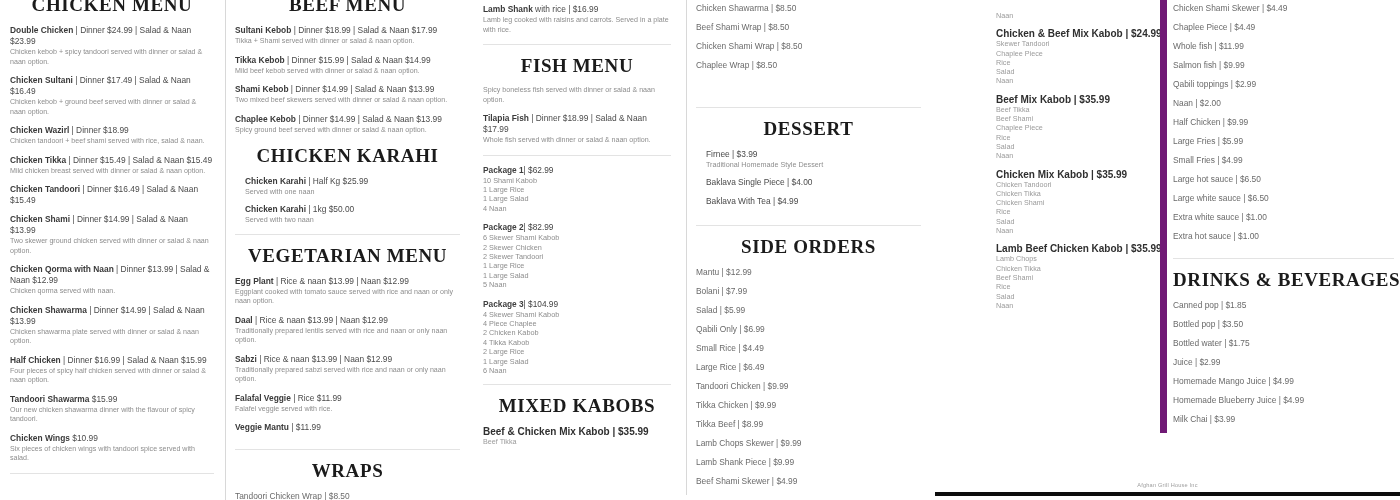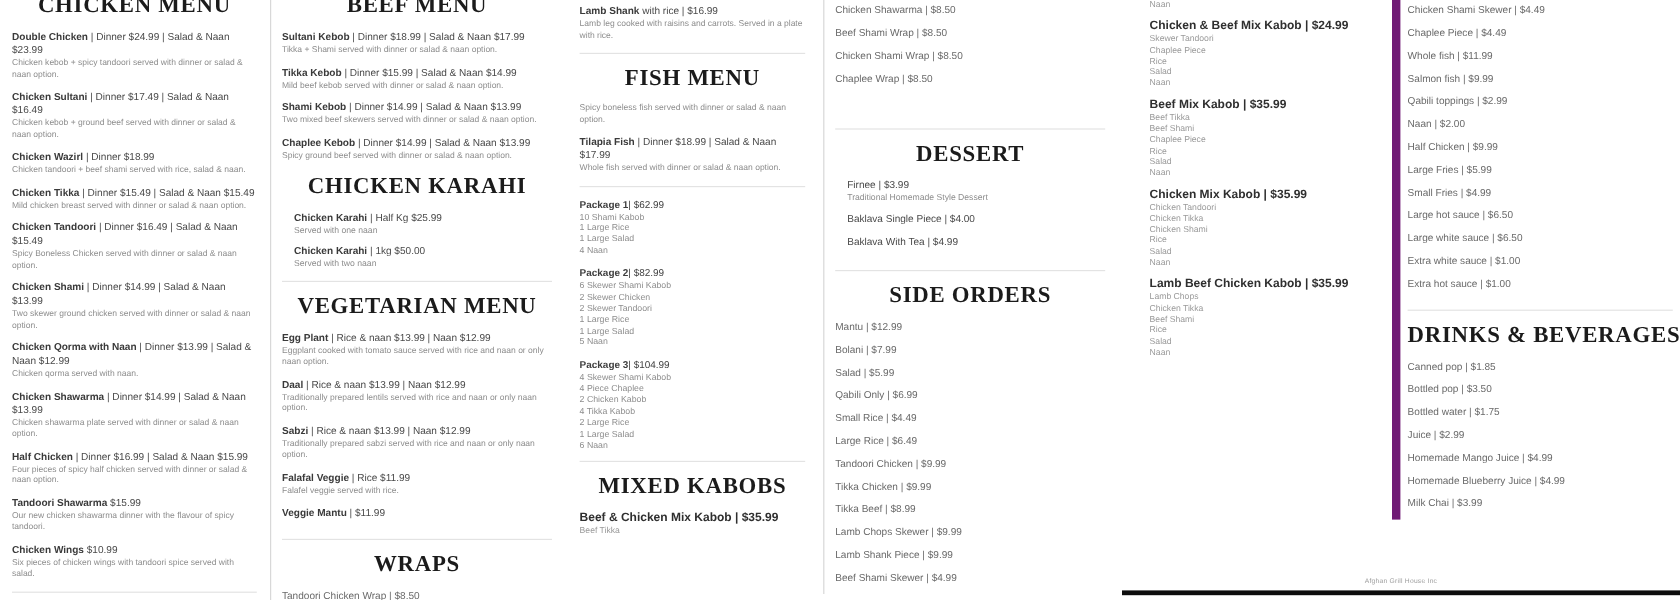--- a/index.html
+++ b/index.html
@@ -10,21 +10,21 @@
     -webkit-font-smoothing:antialiased;
   }
   .page { position:relative; width:1400px; height:500px; background:#fff; overflow:hidden; }
 
   
   .col { position:absolute; top:0; overflow:hidden; }
   .c1 { left:0;    width:224px; padding:0 10px; }
   .c2 { left:225px; width:244px; padding:0 9px; border-left:1px solid #d8d8d8; }
   .c3 { left:470px; width:214px; padding:0 13px; }
   .c4 { left:686px; width:244px; padding:0 9px; border-left:1px solid #d8d8d8; }
-  .c5 { left:950px; width:208px; padding:1px 8px; }
+  .c5 { left:988px; width:208px; padding:13px 8px; }
   .c6 { left:1160px; width:240px; padding:0 6px; border-left:7px solid #701a75; }
 
   
   h2.sec {
     font-family:"Liberation Serif", serif;
     font-weight:700;
     color:#1b1b1b;
     text-align:center;
     letter-spacing:.6px;
     font-size:19px;
@@ -103,21 +103,20 @@
         <div class="item">
           <div class="nm"><b>Chicken Wazirl</b> | Dinner $18.99</div>
           <div class="ds">Chicken tandoori + beef shami served with rice, salad &amp; naan.</div>
         </div>
         <div class="item">
           <div class="nm"><b>Chicken Tikka</b> | Dinner $15.49 | Salad &amp; Naan $15.49</div>
           <div class="ds">Mild chicken breast served with dinner or salad &amp; naan option.</div>
         </div>
         <div class="item">
           <div class="nm"><b>Chicken Tandoori</b> | Dinner $16.49 | Salad &amp; Naan $15.49</div>
-          <div class="ds">Spicy Boneless Chicken served with dinner or salad &amp; naan option.</div>
         </div>
         <div class="item">
           <div class="nm"><b>Chicken Shami</b> | Dinner $14.99 | Salad &amp; Naan $13.99</div>
           <div class="ds">Two skewer ground chicken served with dinner or salad &amp; naan option.</div>
         </div>
         <div class="item">
           <div class="nm"><b>Chicken Qorma with Naan</b> | Dinner $13.99 | Salad &amp; Naan $12.99</div>
           <div class="ds">Chicken qorma served with naan.</div>
         </div>
         <div class="item">

